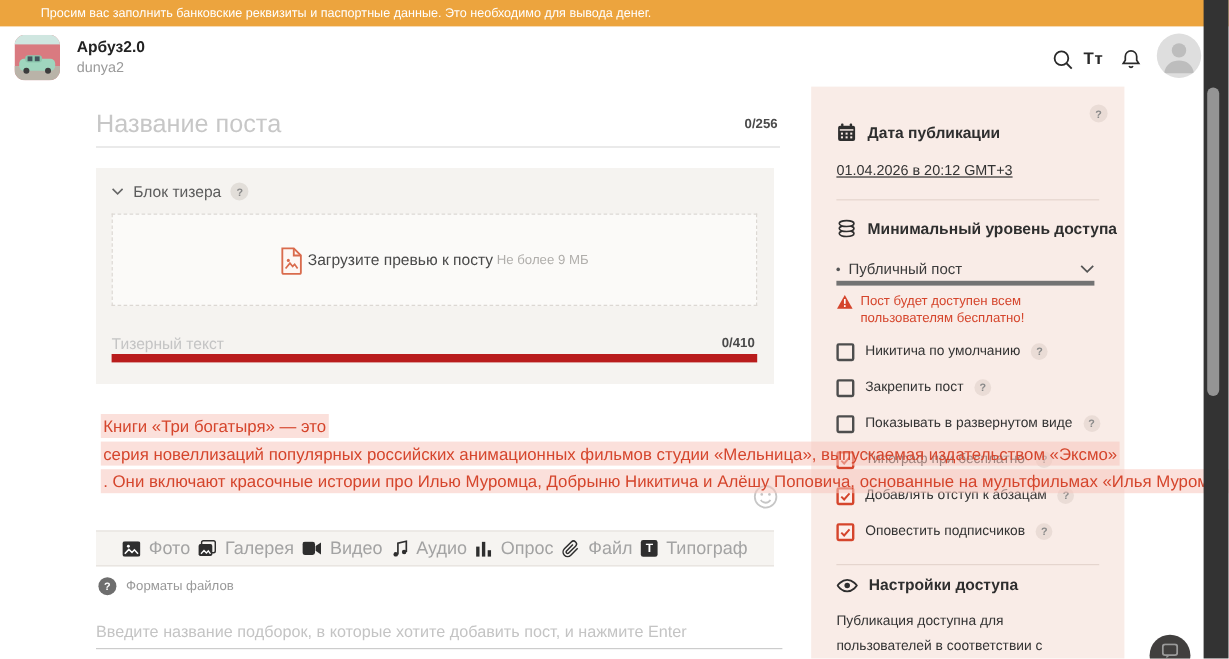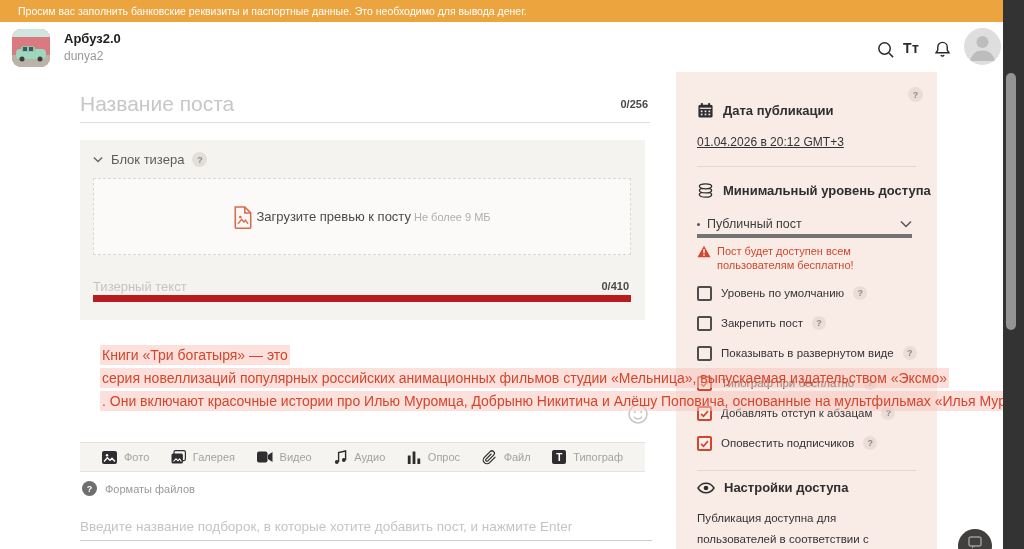--- a/index.html
+++ b/index.html
@@ -1,21 +1,21 @@
 <!DOCTYPE html>
 <html><head>
 <meta charset="utf-8">
 <style>
   * { box-sizing: border-box; margin: 0; padding: 0; }
   body { background: #fff; font-family: "Liberation Sans", sans-serif; }
   .frame { position: relative; width: 1024px; height: 549px; background: #fff; overflow: hidden; }
 
   
   .banner { position: absolute; left: 0; top: 0; width: 1024px; height: 22px; background: #eca43e;
-            display: flex; align-items: center; padding-left: 18px; gap: 14px; z-index: 8; }
+            display: flex; align-items: center; padding-left: 34px; gap: 14px; z-index: 8; }
   .banner-text { color: #fff; font-size: 10.5px; }
   .banner-btn { border: 1px solid rgba(255,255,255,.55); border-radius: 3px; background: transparent;
                 color: #fff; font-size: 10.5px; padding: 2px 15px; line-height: 13px; cursor: pointer;
                 font-family: "Liberation Sans", sans-serif; }
 
   
   .header { position: absolute; left: 0; top: 22px; width: 1024px; height: 50px; background: #fff; z-index: 7; }
   .hdr-avatar { position: absolute; left: 12px; top: 7px; width: 38px; height: 38px; border-radius: 9px; overflow: hidden; cursor: pointer; }
   .hdr-title { position: absolute; left: 64px; top: 9px; font-size: 13px; font-weight: bold; color: #222; text-align: center; }
   .hdr-sub   { position: absolute; left: 64px; top: 27px; font-size: 12px; color: #9a9a9a; }
@@ -41,29 +41,29 @@
   .upload-title { font-size: 13px; color: #4a4a4a; }
   .upload-hint  { font-size: 11px; color: #b0aeab; }
   .tz-row { position: absolute; left: 13px; top: 132px; width: 538px; height: 30px; border-bottom: 7px solid #b91c1c; }
   .tz-row input { width: 430px; border: 0; outline: 0; background: transparent; font-size: 13px; color: #555;
                   font-family: "Liberation Sans", sans-serif; padding-top: 7px; }
   .tz-row input::placeholder { color: #c4c4c4; }
   .tz-row .counter { top: 8px; }
 
   .body-text { position: absolute; left: 84px; top: 344px; z-index: 5; }
   .body-line { height: 23px; white-space: nowrap; font-size: 14px; line-height: 23px; }
-  .body-line span { background: rgba(247,199,189,.55); color: #d5452c; padding: 2px 2px; margin-left: 16px; }
+  .body-line span { background: rgba(247,199,189,.55); color: #d5452c; padding: 2px 2px; }
 
   .emoji-btn { position: absolute; left: 627px; top: 403px; width: 22px; height: 22px; z-index: 4; cursor: pointer; }
 
   .toolbar { position: absolute; left: 80px; top: 442px; width: 565px; height: 30px; background: #f6f4f1;
              border-top: 1px solid #e5e2dd; border-bottom: 1px solid #e5e2dd; display: flex; align-items: center;
              justify-content: space-between; padding: 0 22px; z-index: 3; }
   .tb-item { display: flex; align-items: center; gap: 7px; cursor: pointer; }
-  .tb-item .tlbl { font-size: 11px; color: #a3a3a3; }
+  .tb-item .tlbl { font-size: 15px; color: #a3a3a3; }
   .tb-ticon { display: flex; align-items: center; }
   .typo-box { width: 14px; height: 14px; background: #2e2e2e; border-radius: 2px; color: #fff; font-size: 10px;
               font-weight: bold; display: flex; align-items: center; justify-content: center; }
 
   .formats { position: absolute; left: 82px; top: 481px; display: flex; align-items: center; gap: 8px; }
   .formats .q { width: 15px; height: 15px; border-radius: 50%; background: #6e6e6e; color: #fff; font-size: 9px;
                 font-weight: bold; display: flex; align-items: center; justify-content: center; cursor: pointer; }
   .formats .flbl { font-size: 11px; color: #999; }
 
   .collections { position: absolute; left: 80px; top: 511px; width: 572px; height: 30px; border-bottom: 1px solid #ccc; }
@@ -312,21 +312,21 @@
         <path d="M7 0.8 L13.5 12.2 H0.5 Z" fill="#d5452c"></path>
         <rect x="6.3" y="4.2" width="1.4" height="4" fill="#fff"></rect>
         <rect x="6.3" y="9.3" width="1.4" height="1.5" fill="#fff"></rect>
       </svg>
       <span class="wt">Пост будет доступен всем пользователям бесплатно!</span>
     </div>
 
     <div class="cbx-list">
       <div class="cbx-row">
         <span class="cbx"></span>
-        <span class="cbx-lbl">Уровень по умолчанию</span>
+        <span class="cbx-lbl">Никитича по умолчанию</span>
         <span class="help">?</span>
       </div>
       <div class="cbx-row">
         <span class="cbx"></span>
         <span class="cbx-lbl">Закрепить пост</span>
         <span class="help">?</span>
       </div>
       <div class="cbx-row">
         <span class="cbx"></span>
         <span class="cbx-lbl">Показывать в развернутом виде</span>

